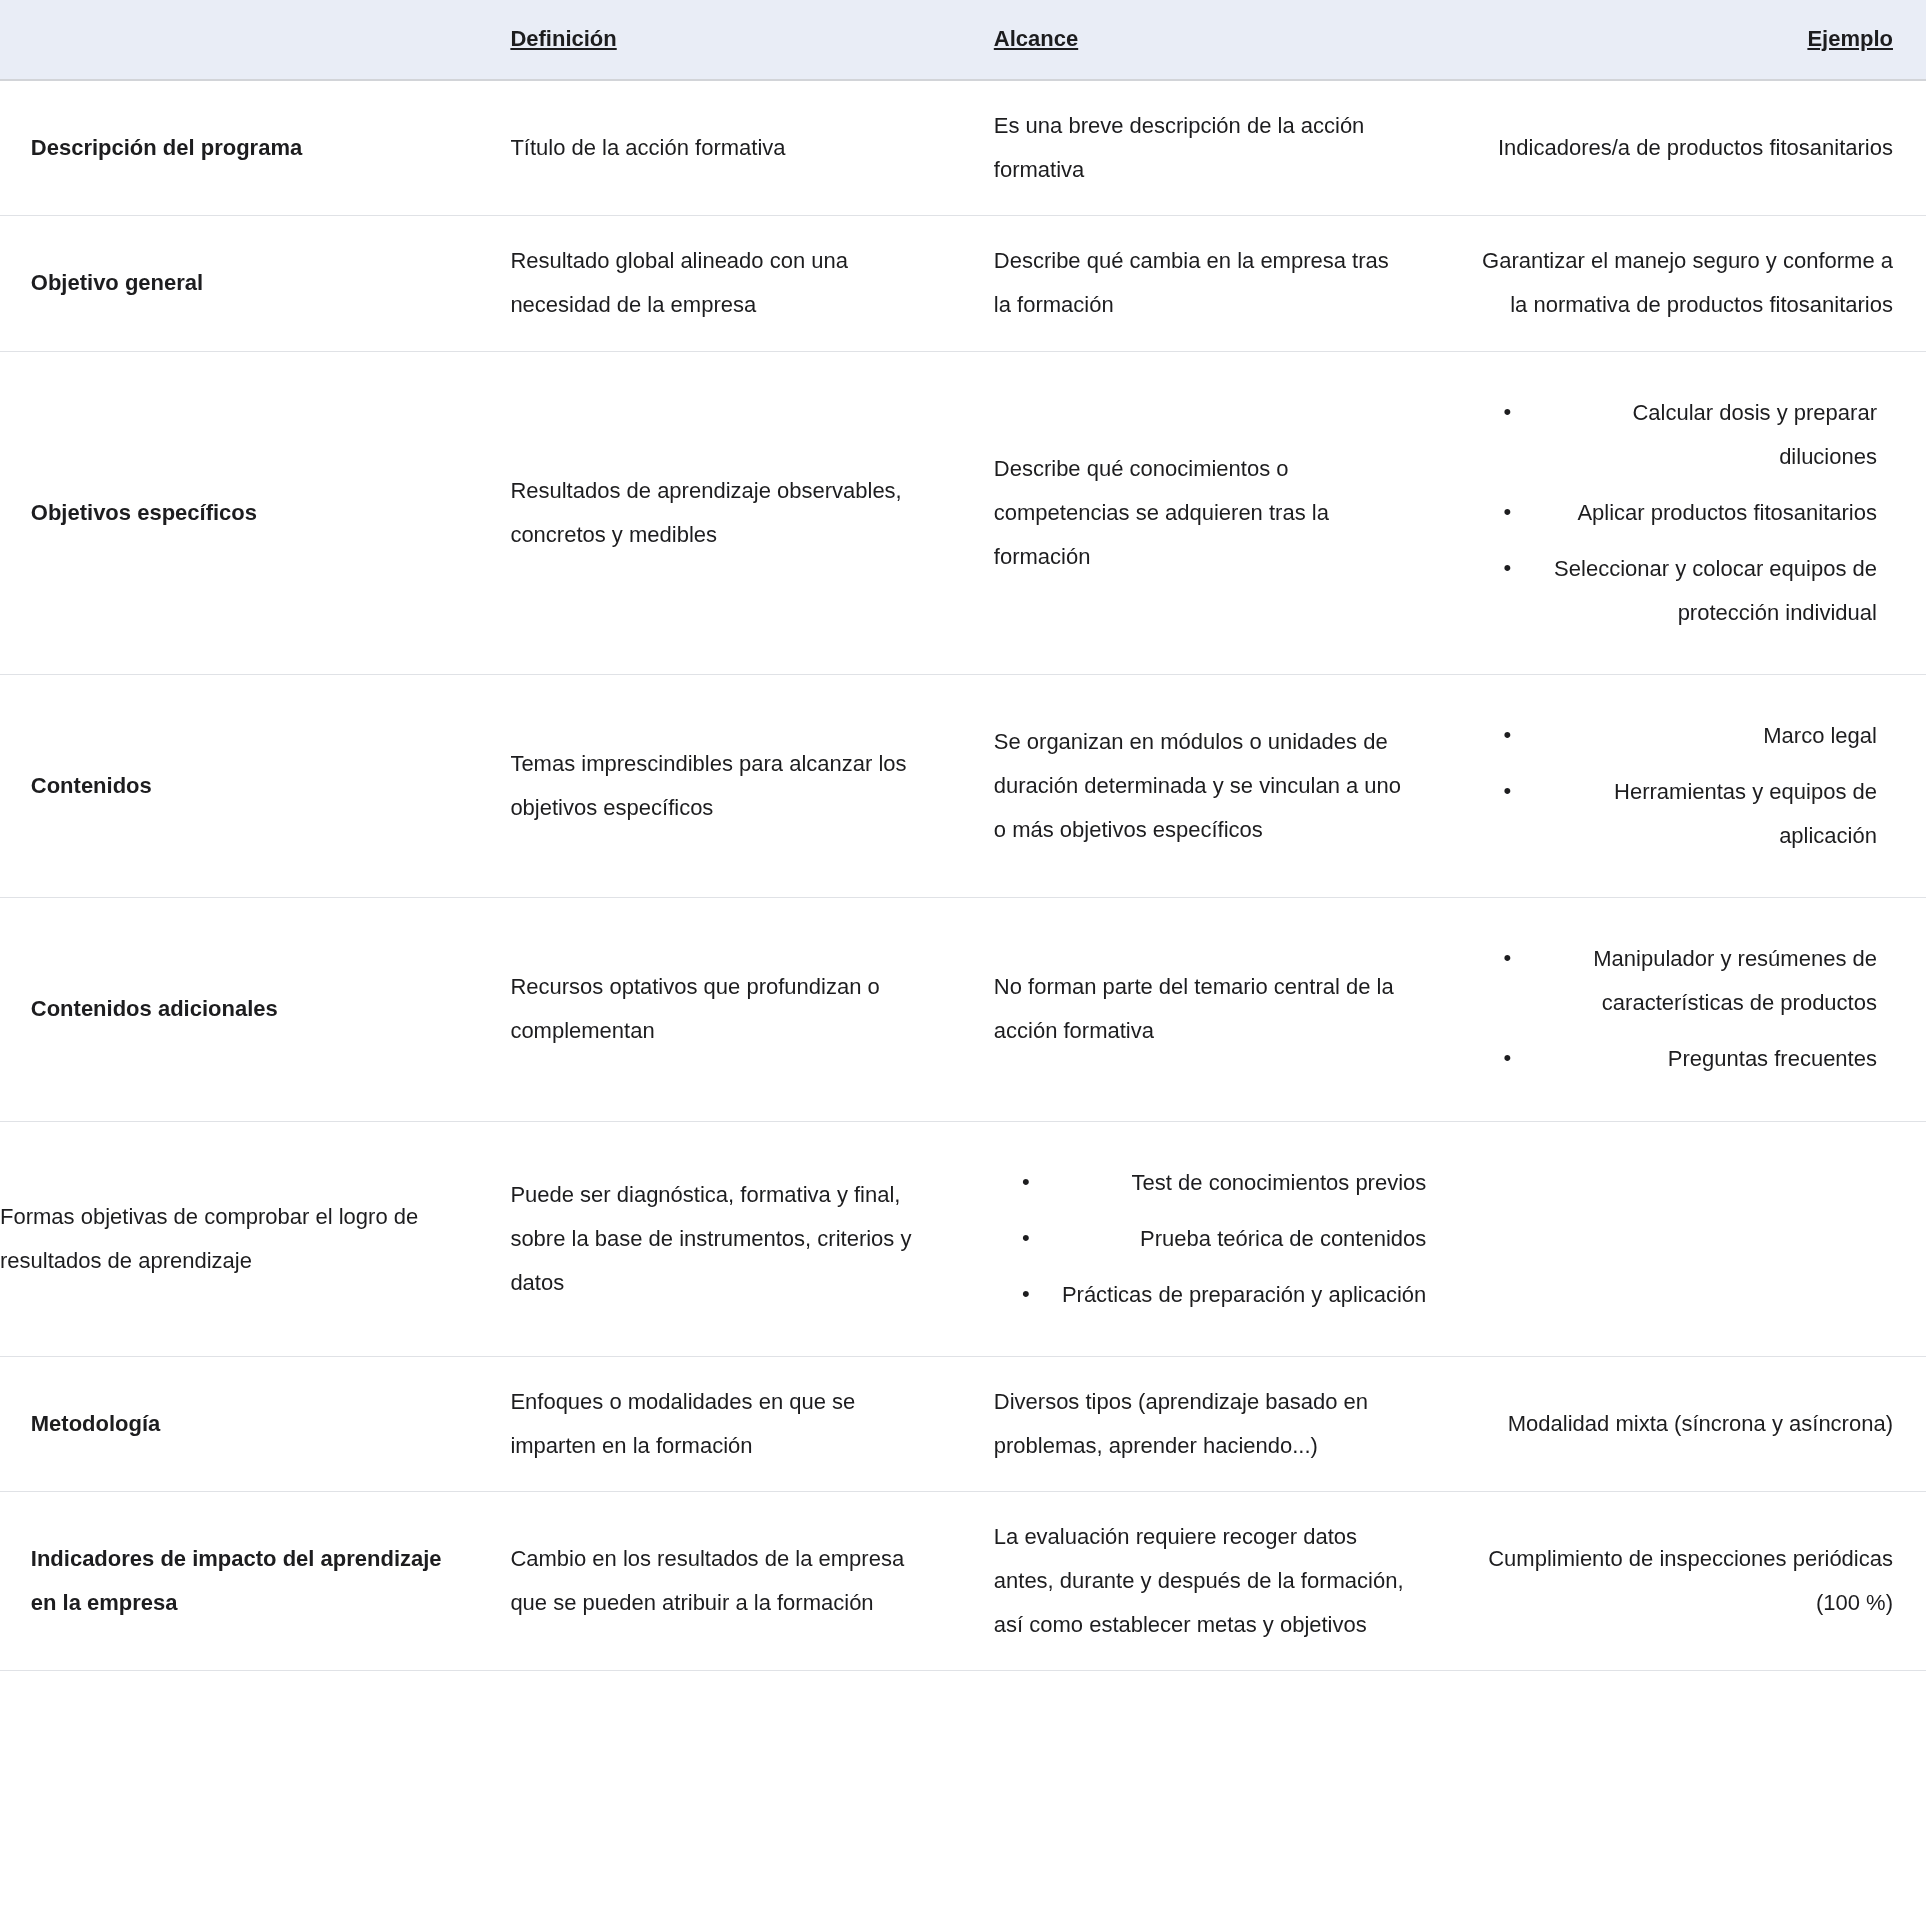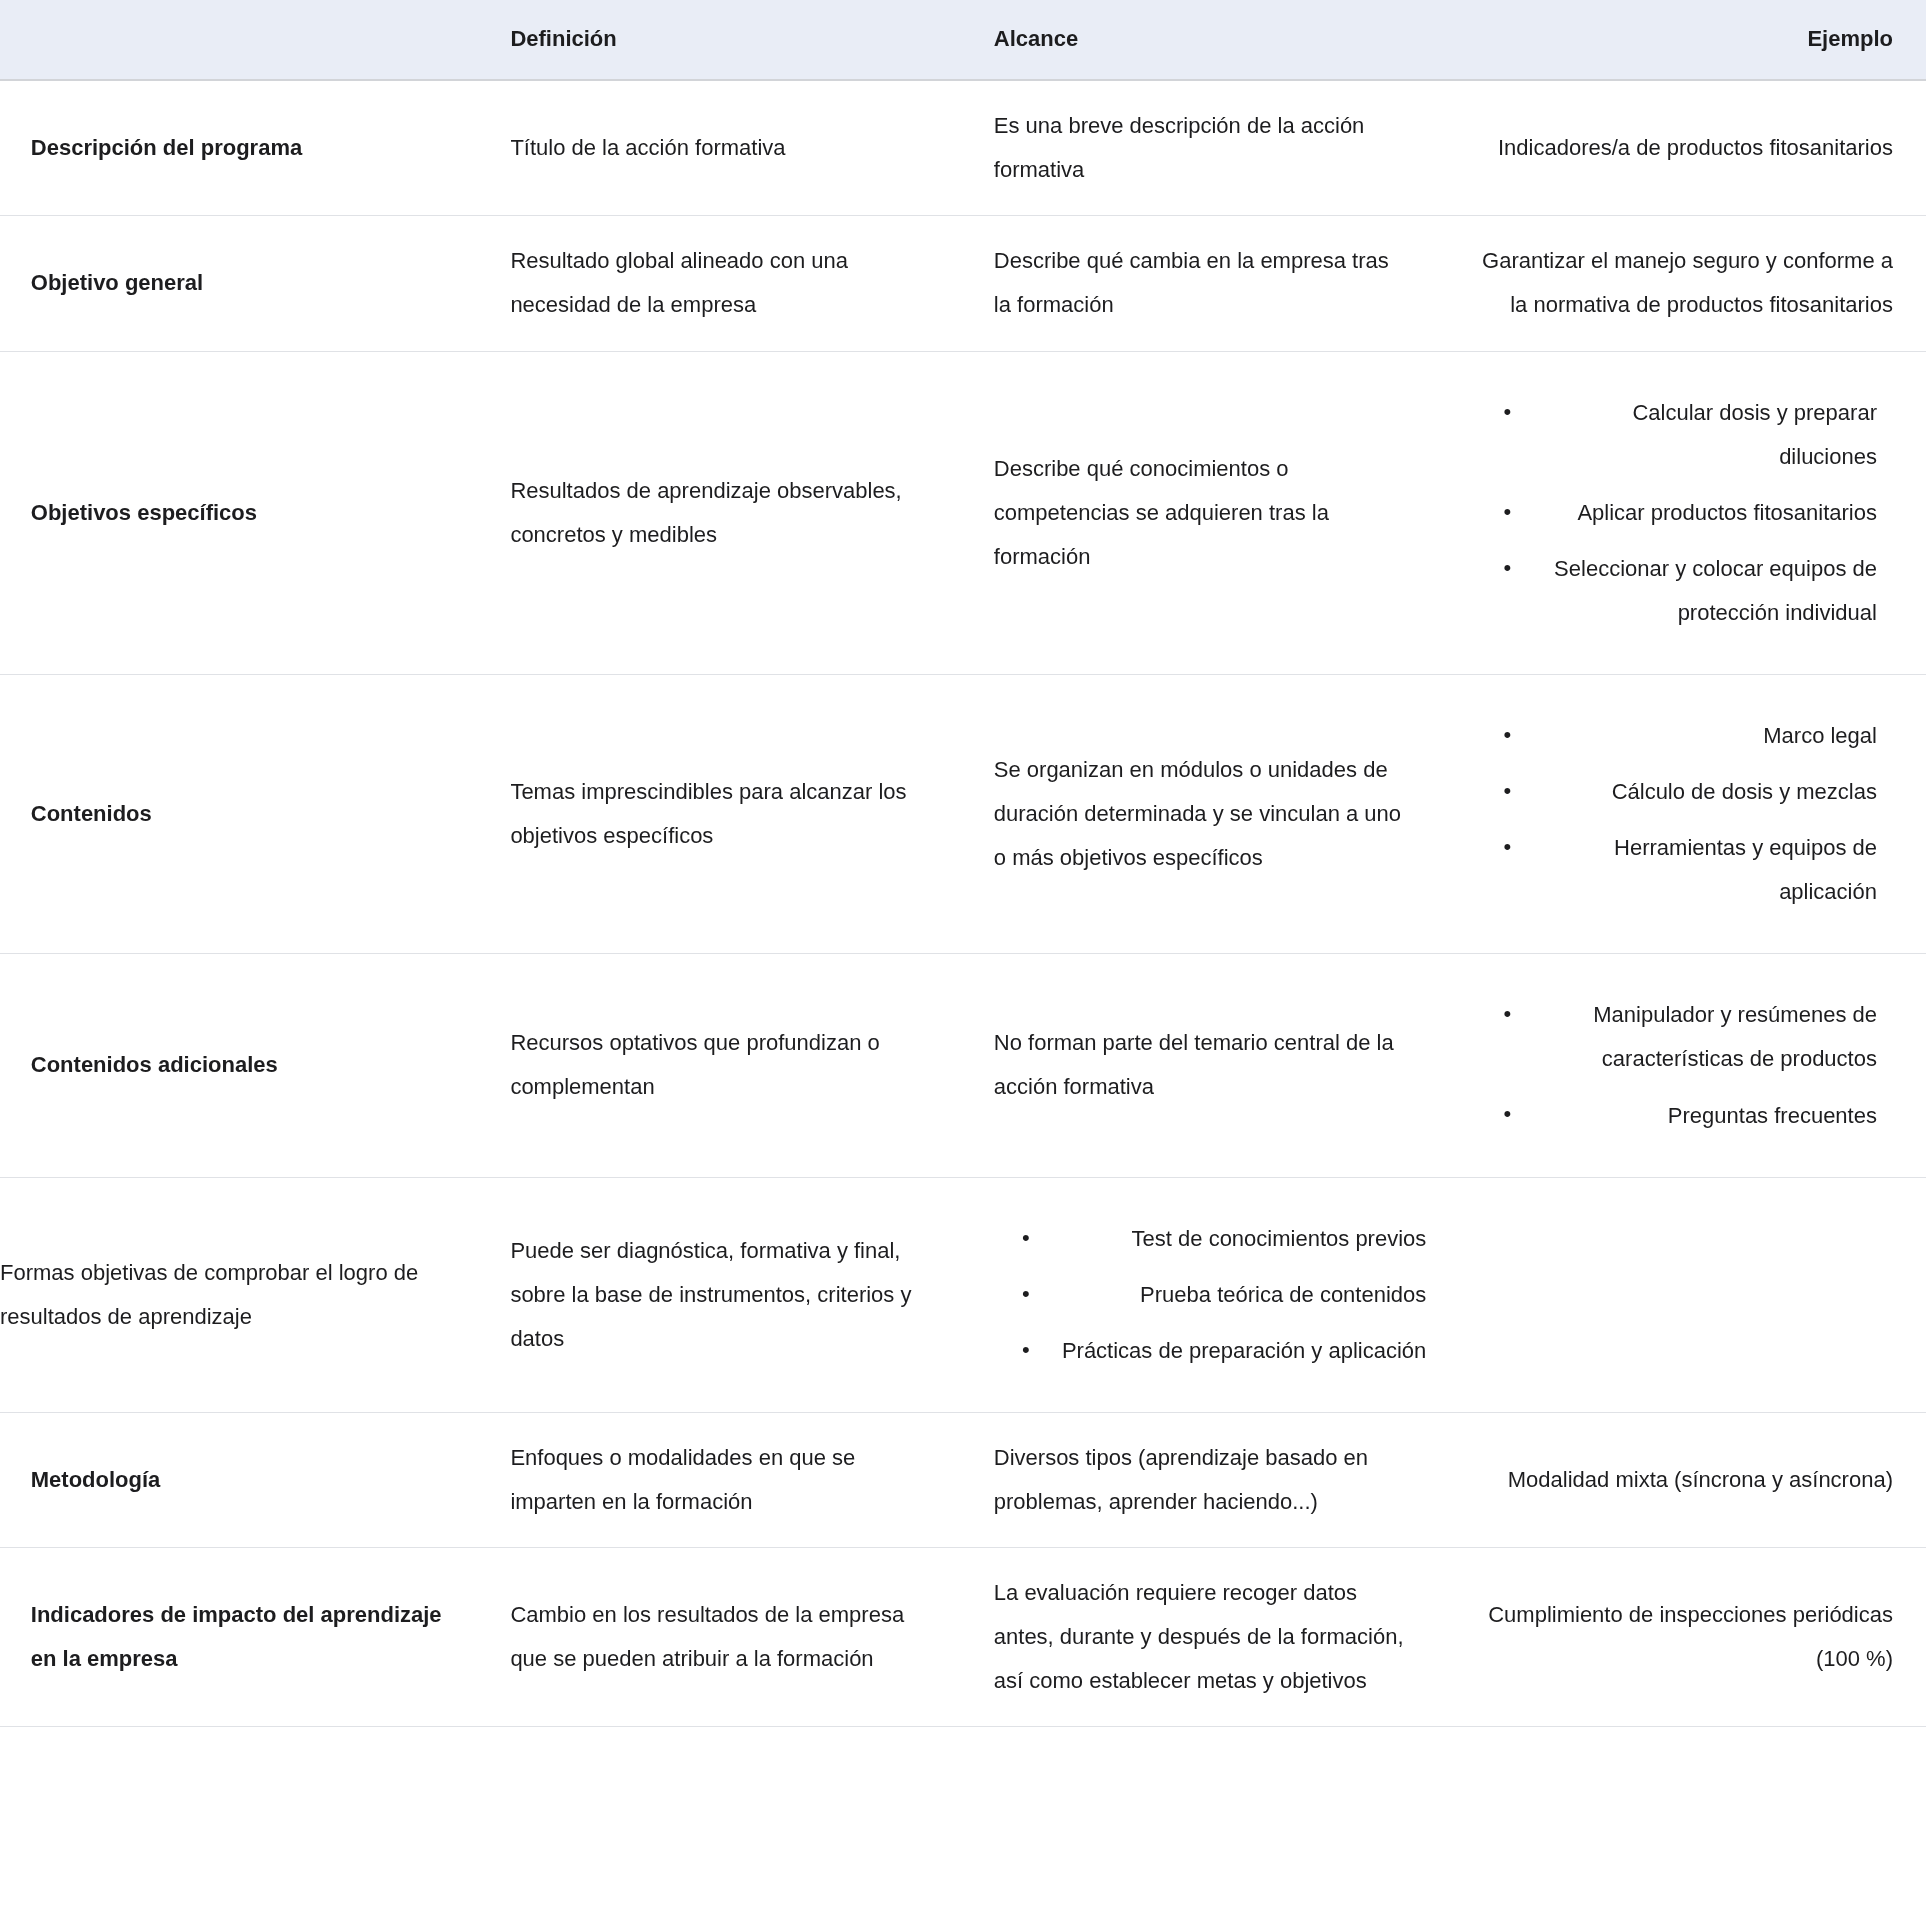--- a/index.html
+++ b/index.html
@@ -22,20 +22,21 @@
   .table{ width:100%; }
   .row{
     display:grid;
     grid-template-columns:var(--c1) var(--c2) var(--c3) var(--c4);
     align-items:center;
     border-bottom:0.07rem solid var(--row-divider);
   }
   .row.header{
     background:var(--header-bg);
     border-bottom:0.12rem solid var(--header-divider);
+    text-decoration:underline;
   }
   .cell{
     padding:1.05rem 3rem 1.05rem 0;
     line-height:2.0;
     box-sizing:border-box;
   }
   .cell.first{ padding-left:1.4rem; }
   .cell.last{ padding-right:1.5rem;text-align:right; }
   .row.header .cell{
     padding-top:1.15rem;
@@ -118,21 +119,20 @@
         </div>
         <div class="cell">
           <p>Temas imprescindibles para alcanzar los objetivos específicos</p>
         </div>
         <div class="cell">
           <p>Se organizan en módulos o unidades de duración determinada y se vinculan a uno o más objetivos específicos</p>
         </div>
         <div class="cell last">
           <ul class="bullets">
             <li>Marco legal</li>
-            <li>Cálculo de dosis y mezclas</li>
             <li>Herramientas y equipos de aplicación</li>
           </ul>
         </div>
       </div>
       <div class="row">
         <div class="cell first rowlabel">
           <p>Contenidos adicionales</p>
         </div>
         <div class="cell">
           <p>Recursos optativos que profundizan o complementan</p>

